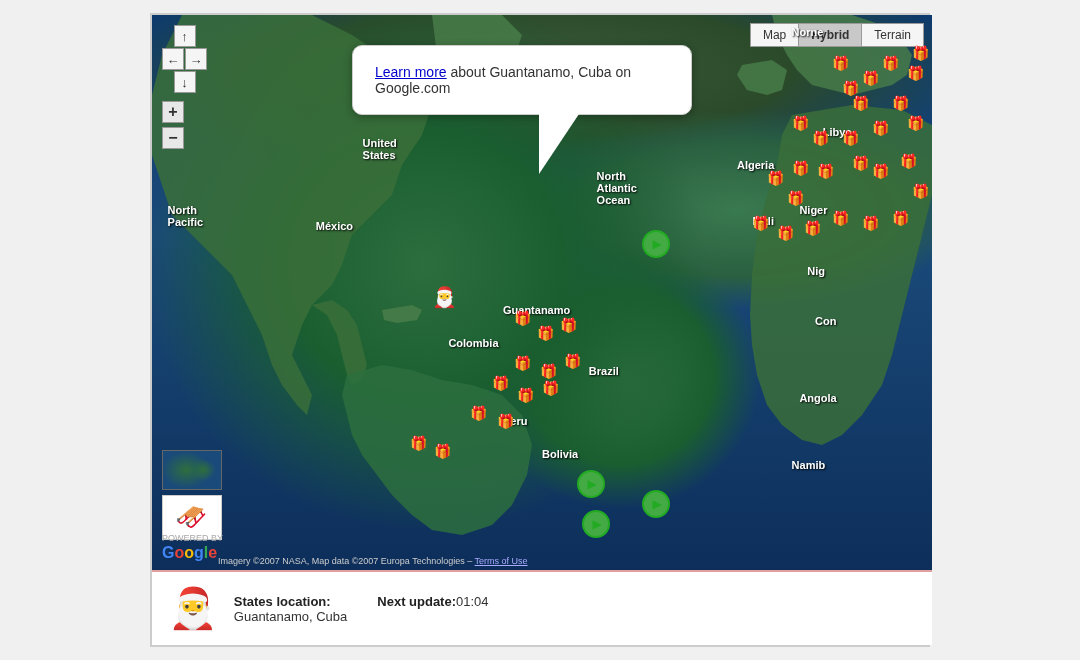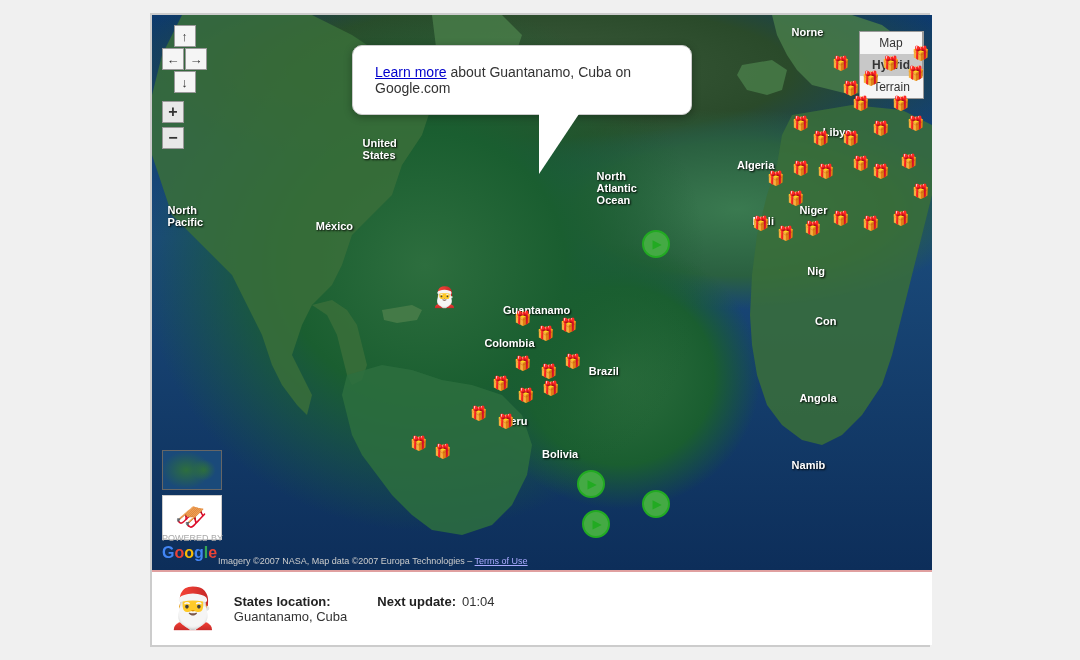--- a/index.html
+++ b/index.html
@@ -98,26 +98,25 @@
       justify-content: center;
       font-size: 16px;
       font-weight: bold;
       cursor: pointer;
       color: #333;
       margin-top: 2px;
     }
     
     .map-type-buttons {
       position: absolute;
-      top: 16px;
+      top: 8px;
       right: 8px;
       display: flex;
       border: 1px solid #999;
       overflow: hidden;
-      flex-direction: column;
     }
     .map-type-btn {
       padding: 4px 12px;
       background: #f5f5f5;
       border: none;
       border-right: 1px solid #999;
       font-size: 12px;
       cursor: pointer;
       color: #333;
     }
@@ -294,21 +293,20 @@
       font-size: 13px;
       color: #222;
     }
     .info-value {
       font-size: 13px;
       color: #333;
     }
     .info-next {
       display: flex;
       align-items: baseline;
-      gap: 6px;
     }
     .next-label {
       font-weight: bold;
       font-size: 13px;
       color: #222;
     }
     .next-value {
       font-size: 13px;
       color: #333;
     }
@@ -364,21 +362,21 @@
     </div>
 
     <div class="speech-bubble">
       <span class="speech-bubble-link">Learn more</span><span> about Guantanamo, Cuba on Google.com</span>
     </div>
 
     <div class="map-label" style="left:27%;top:22%;">United<br>States</div>
     <div class="map-label" style="left:21%;top:37%;">México</div>
     <div class="map-label" style="left:57%;top:28%;">North<br>Atlantic<br>Ocean</div>
     <div class="map-label" style="left:45%;top:52%;">Guantanamo</div>
-    <div class="map-label" style="left:38%;top:58%;margin-left:36px;">Colombia</div>
+    <div class="map-label" style="left:38%;top:58%;">Colombia</div>
     <div class="map-label" style="left:56%;top:63%;">Brazil</div>
     <div class="map-label" style="left:75%;top:26%;">Algeria</div>
     <div class="map-label" style="left:86%;top:20%;">Libya</div>
     <div class="map-label" style="left:83%;top:68%;">Angola</div>
     <div class="map-label" style="left:77%;top:36%;">Mali</div>
     <div class="map-label" style="left:83%;top:34%;">Niger</div>
     <div class="map-label" style="left:84%;top:45%;">Nig</div>
     <div class="map-label" style="left:85%;top:54%;">Con</div>
     <div class="map-label" style="left:2%;top:34%;">North<br>Pacific</div>
     <div class="map-label" style="left:82%;top:2%;">Norne</div>

